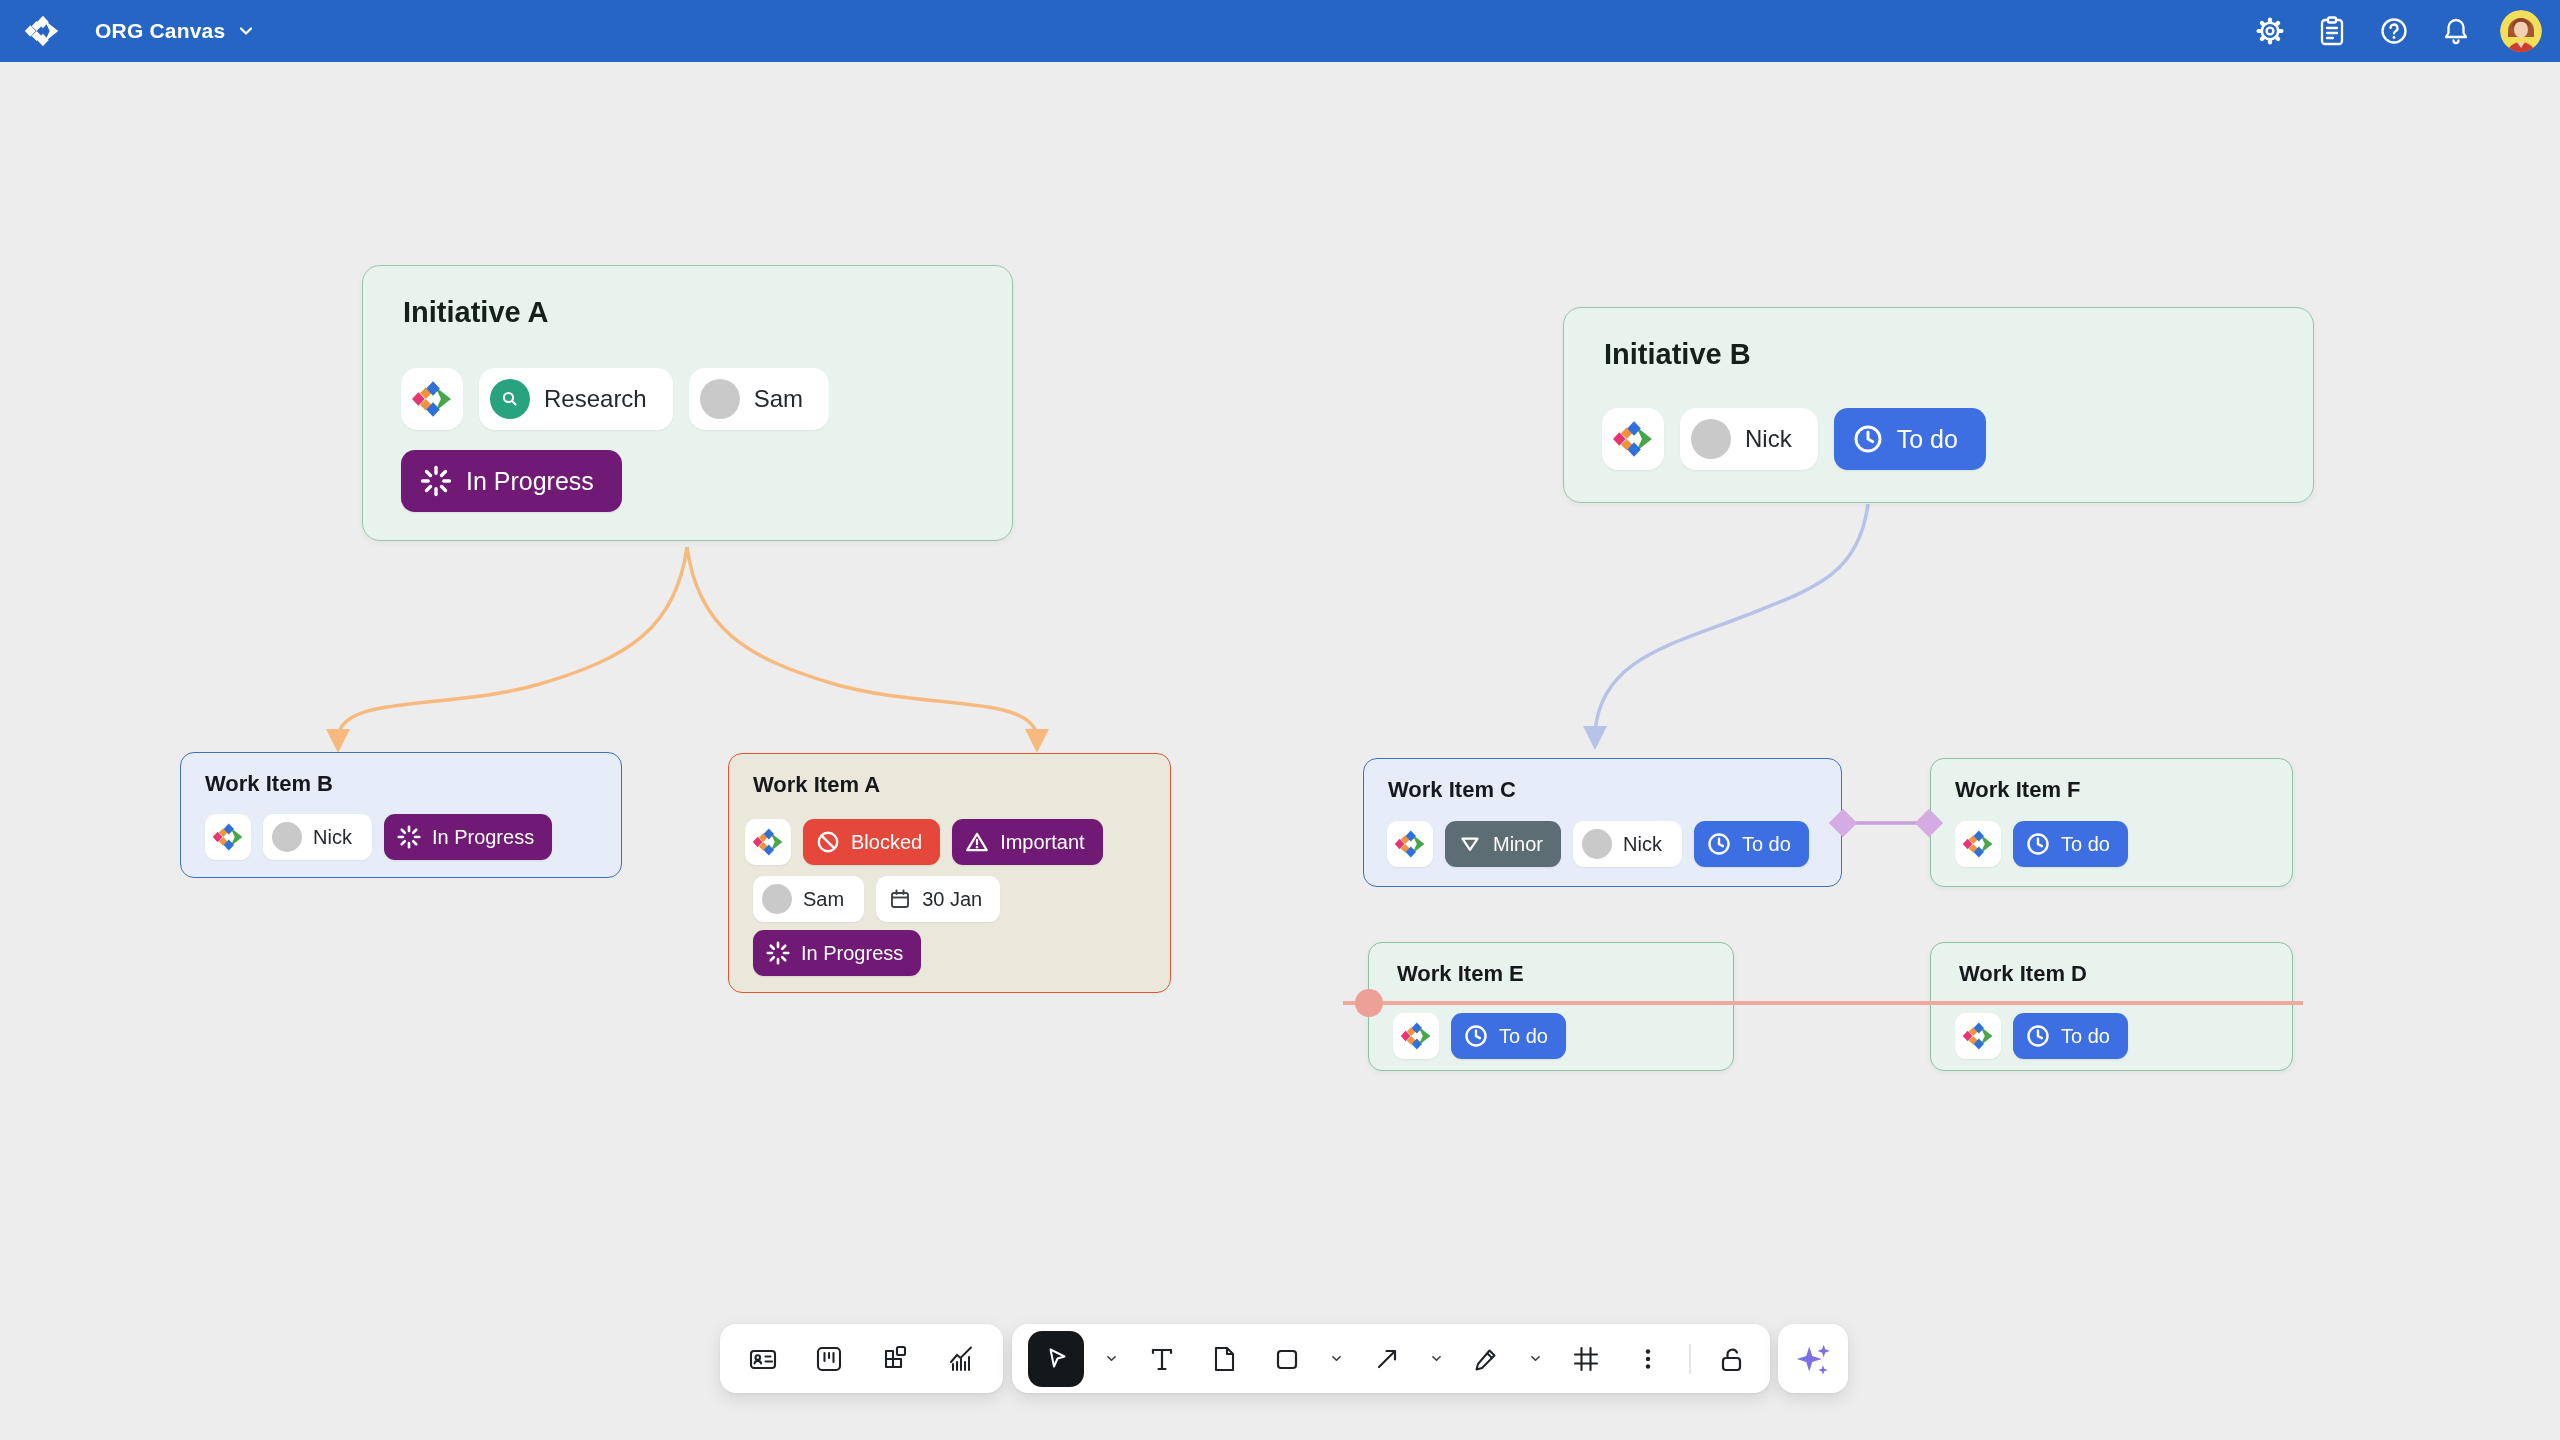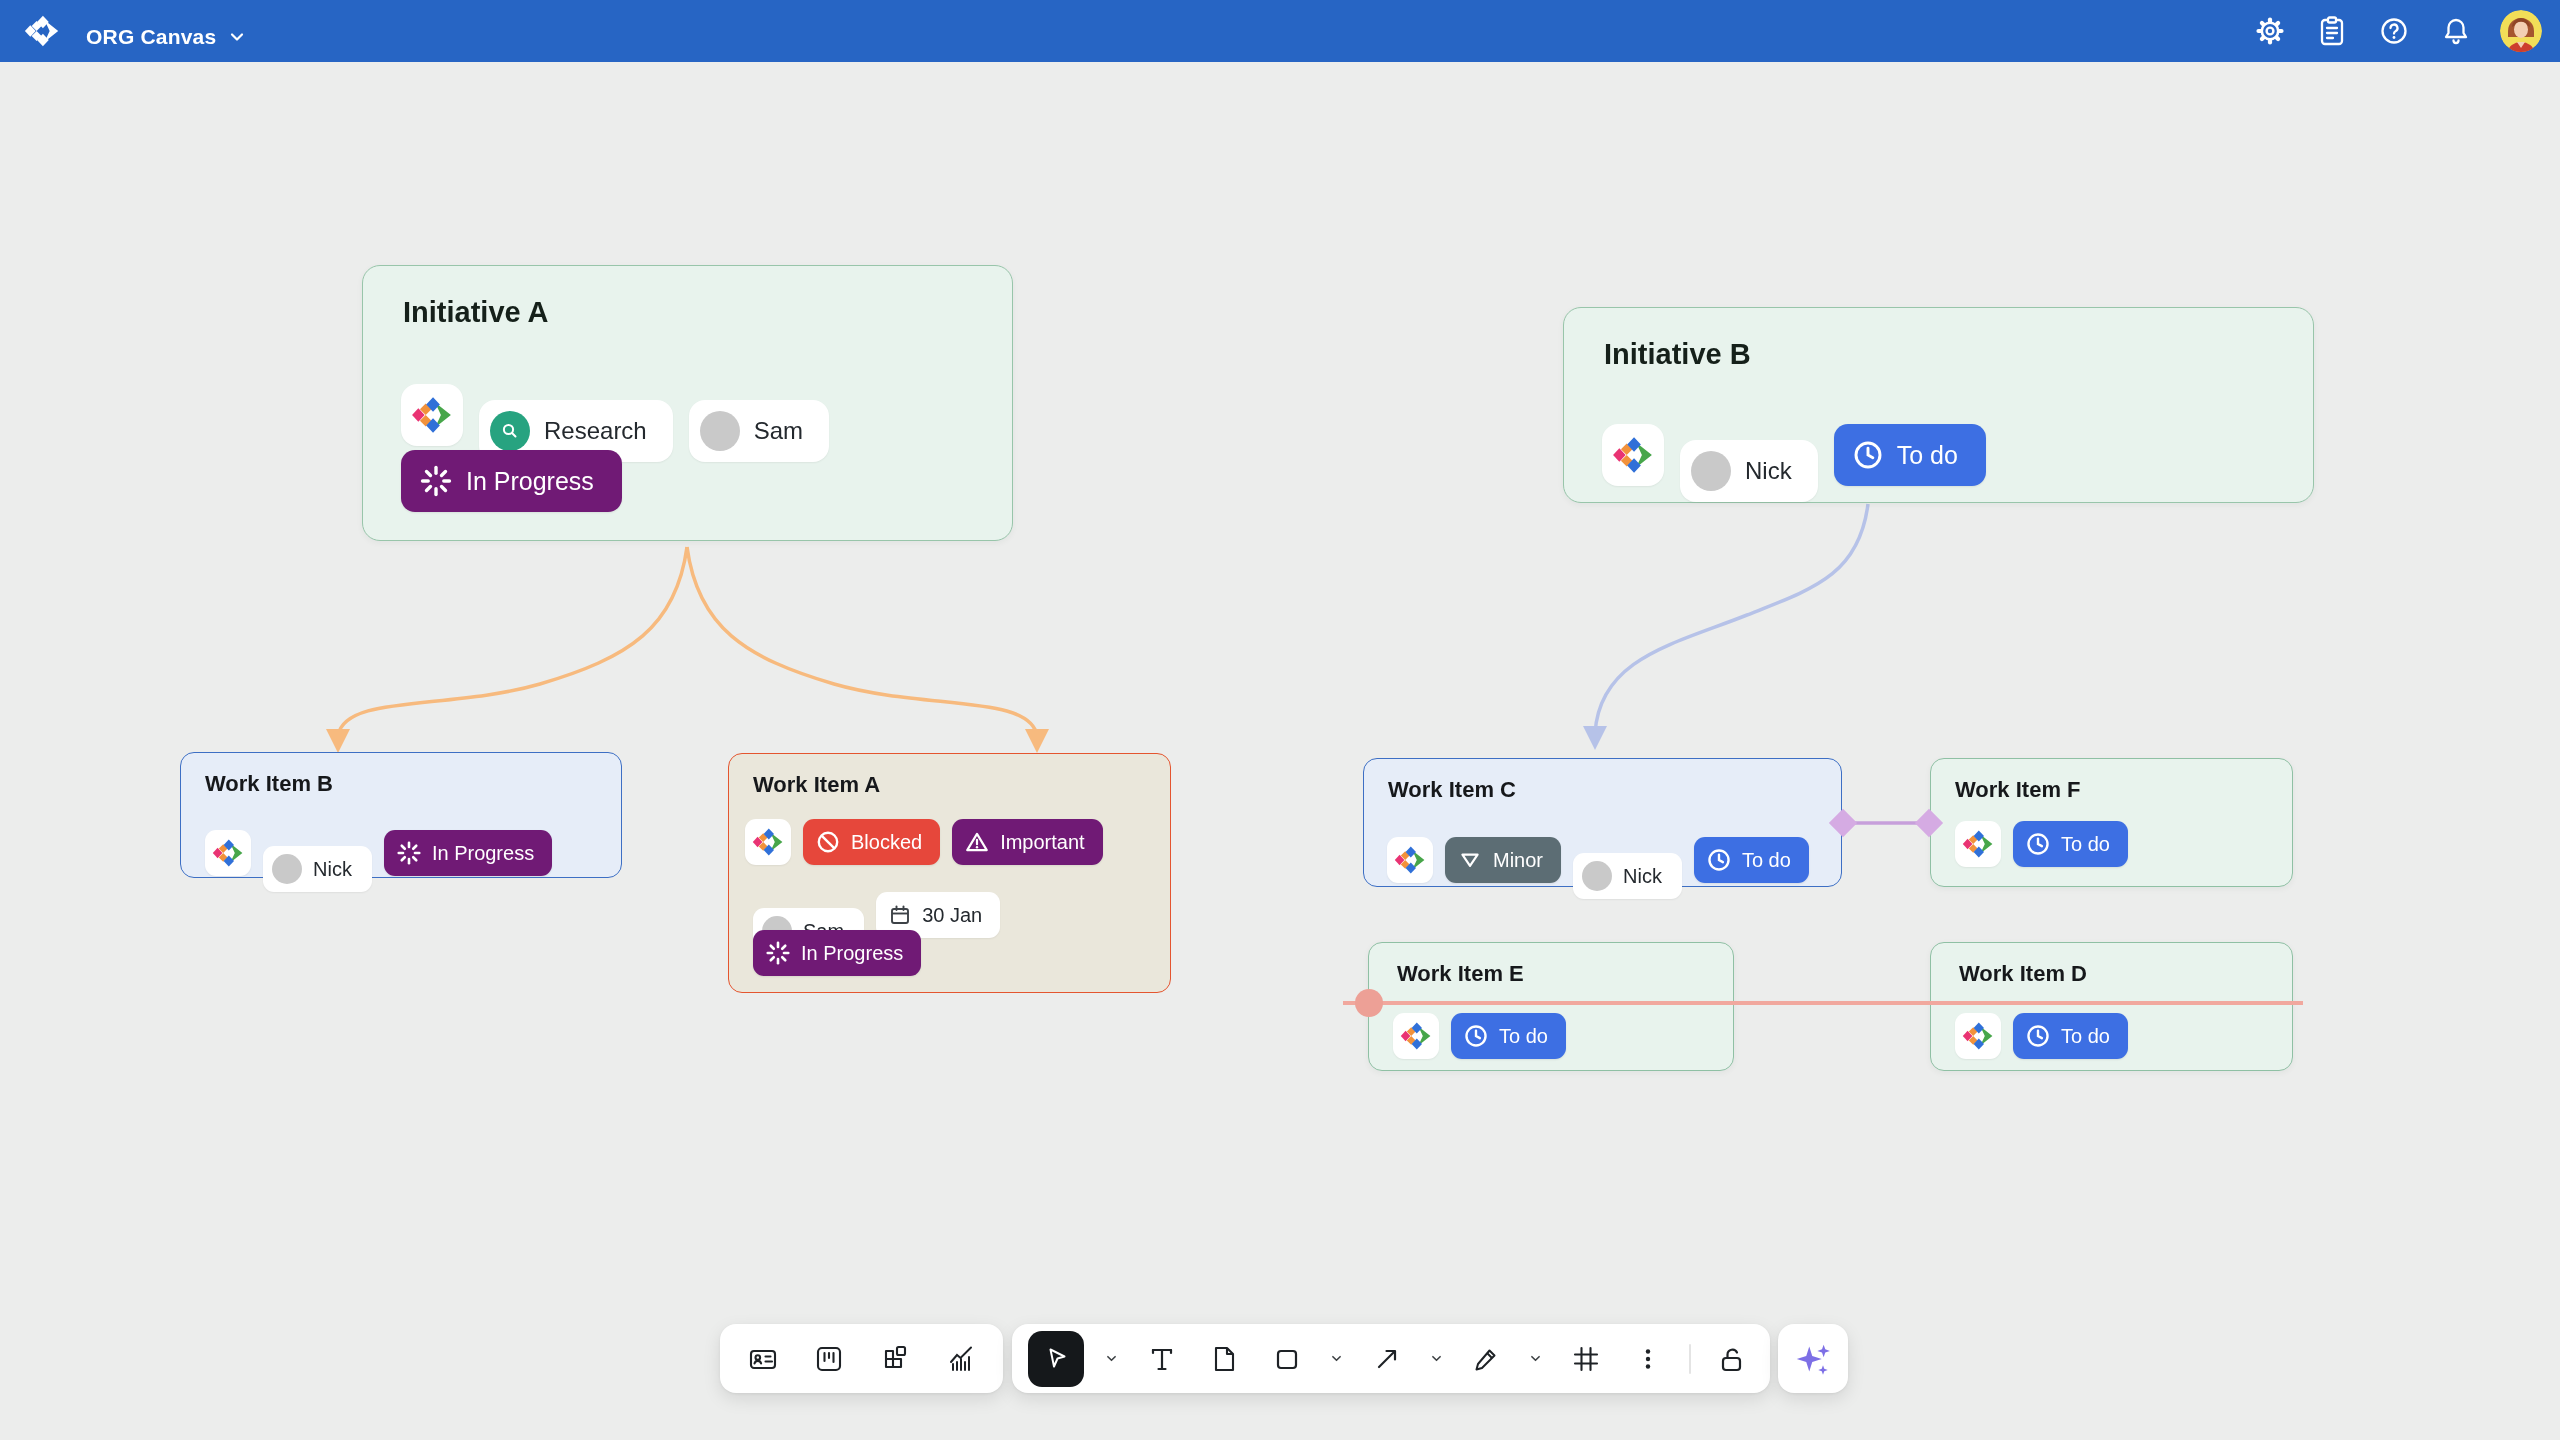--- a/index.html
+++ b/index.html
@@ -10,21 +10,21 @@
     position:relative;
     overflow:hidden;
     color:#1d2125;
   }
   
   .header {
     position:absolute; left:0; top:0; width:2560px; height:62px;
     background:#2765C4; display:flex; align-items:center;
     justify-content:space-between; padding:0 18px 0 24px; z-index:50;
   }
-  .header-left { display:flex; align-items:flex-end; gap:26px; }
+  .header-left { display:flex; align-items:center; gap:35px; }
   .header-title-wrap { display:flex; align-items:center; gap:12px; cursor:pointer; }
   .header-title { color:#fff; font-size:21px; font-weight:600; letter-spacing:.2px; }
   .header-right { display:flex; align-items:center; gap:26px; }
   .search-pill {
     width:416px; height:38px; background:#4C7ED1; border-radius:19px;
     display:flex; align-items:center; padding:2px; gap:10px;
   }
   .search-circle {
     width:34px; height:34px; border-radius:50%; background:#7BA0DC;
     display:flex; align-items:center; justify-content:center; flex:0 0 auto;
@@ -46,21 +46,21 @@
   .card-title-sm { position:absolute; left:24px; top:18px; font-size:22px; font-weight:600; color:#16181b; }
   .chip-row { position:absolute; display:flex; align-items:center; gap:16px; }
   .chip-row.sm { gap:12px; }
   
   .chip { display:flex; align-items:center; background:#fff; border-radius:16px;
           box-shadow:0 1px 2px rgba(0,0,0,.06); cursor:pointer; }
   .chip.lg { height:62px; font-size:24px; }
   .chip.sm { height:46px; font-size:20px; border-radius:11px; }
   .logo-chip.lg { width:62px; justify-content:center; }
   .logo-chip.sm { width:46px; justify-content:center; }
-  .label-chip { padding:0 26px 0 11px; gap:14px; color:#24292e;margin-top:32px; }
+  .label-chip { padding:0 26px 0 11px; gap:14px; color:#24292e; }
   .chip.sm.label-chip { padding:0 20px 0 9px; gap:11px; }
   .avatar-dot { border-radius:50%; background:#C9C9C9; flex:0 0 auto; }
   .avatar-dot.lg { width:40px; height:40px; }
   .avatar-dot.sm { width:30px; height:30px; }
   .icon-circle-green { width:40px; height:40px; border-radius:50%; background:#27A380;
       display:flex; align-items:center; justify-content:center; flex:0 0 auto; }
   .pill { display:flex; align-items:center; color:#fff; font-weight:400; cursor:pointer;
           box-shadow:0 1px 2px rgba(0,0,0,.08); }
   .pill.lg { height:62px; border-radius:14px; font-size:25px; gap:13px; padding:0 28px 0 18px; }
   .pill.sm { height:46px; border-radius:11px; font-size:20px; gap:10px; padding:0 18px 0 12px; }

